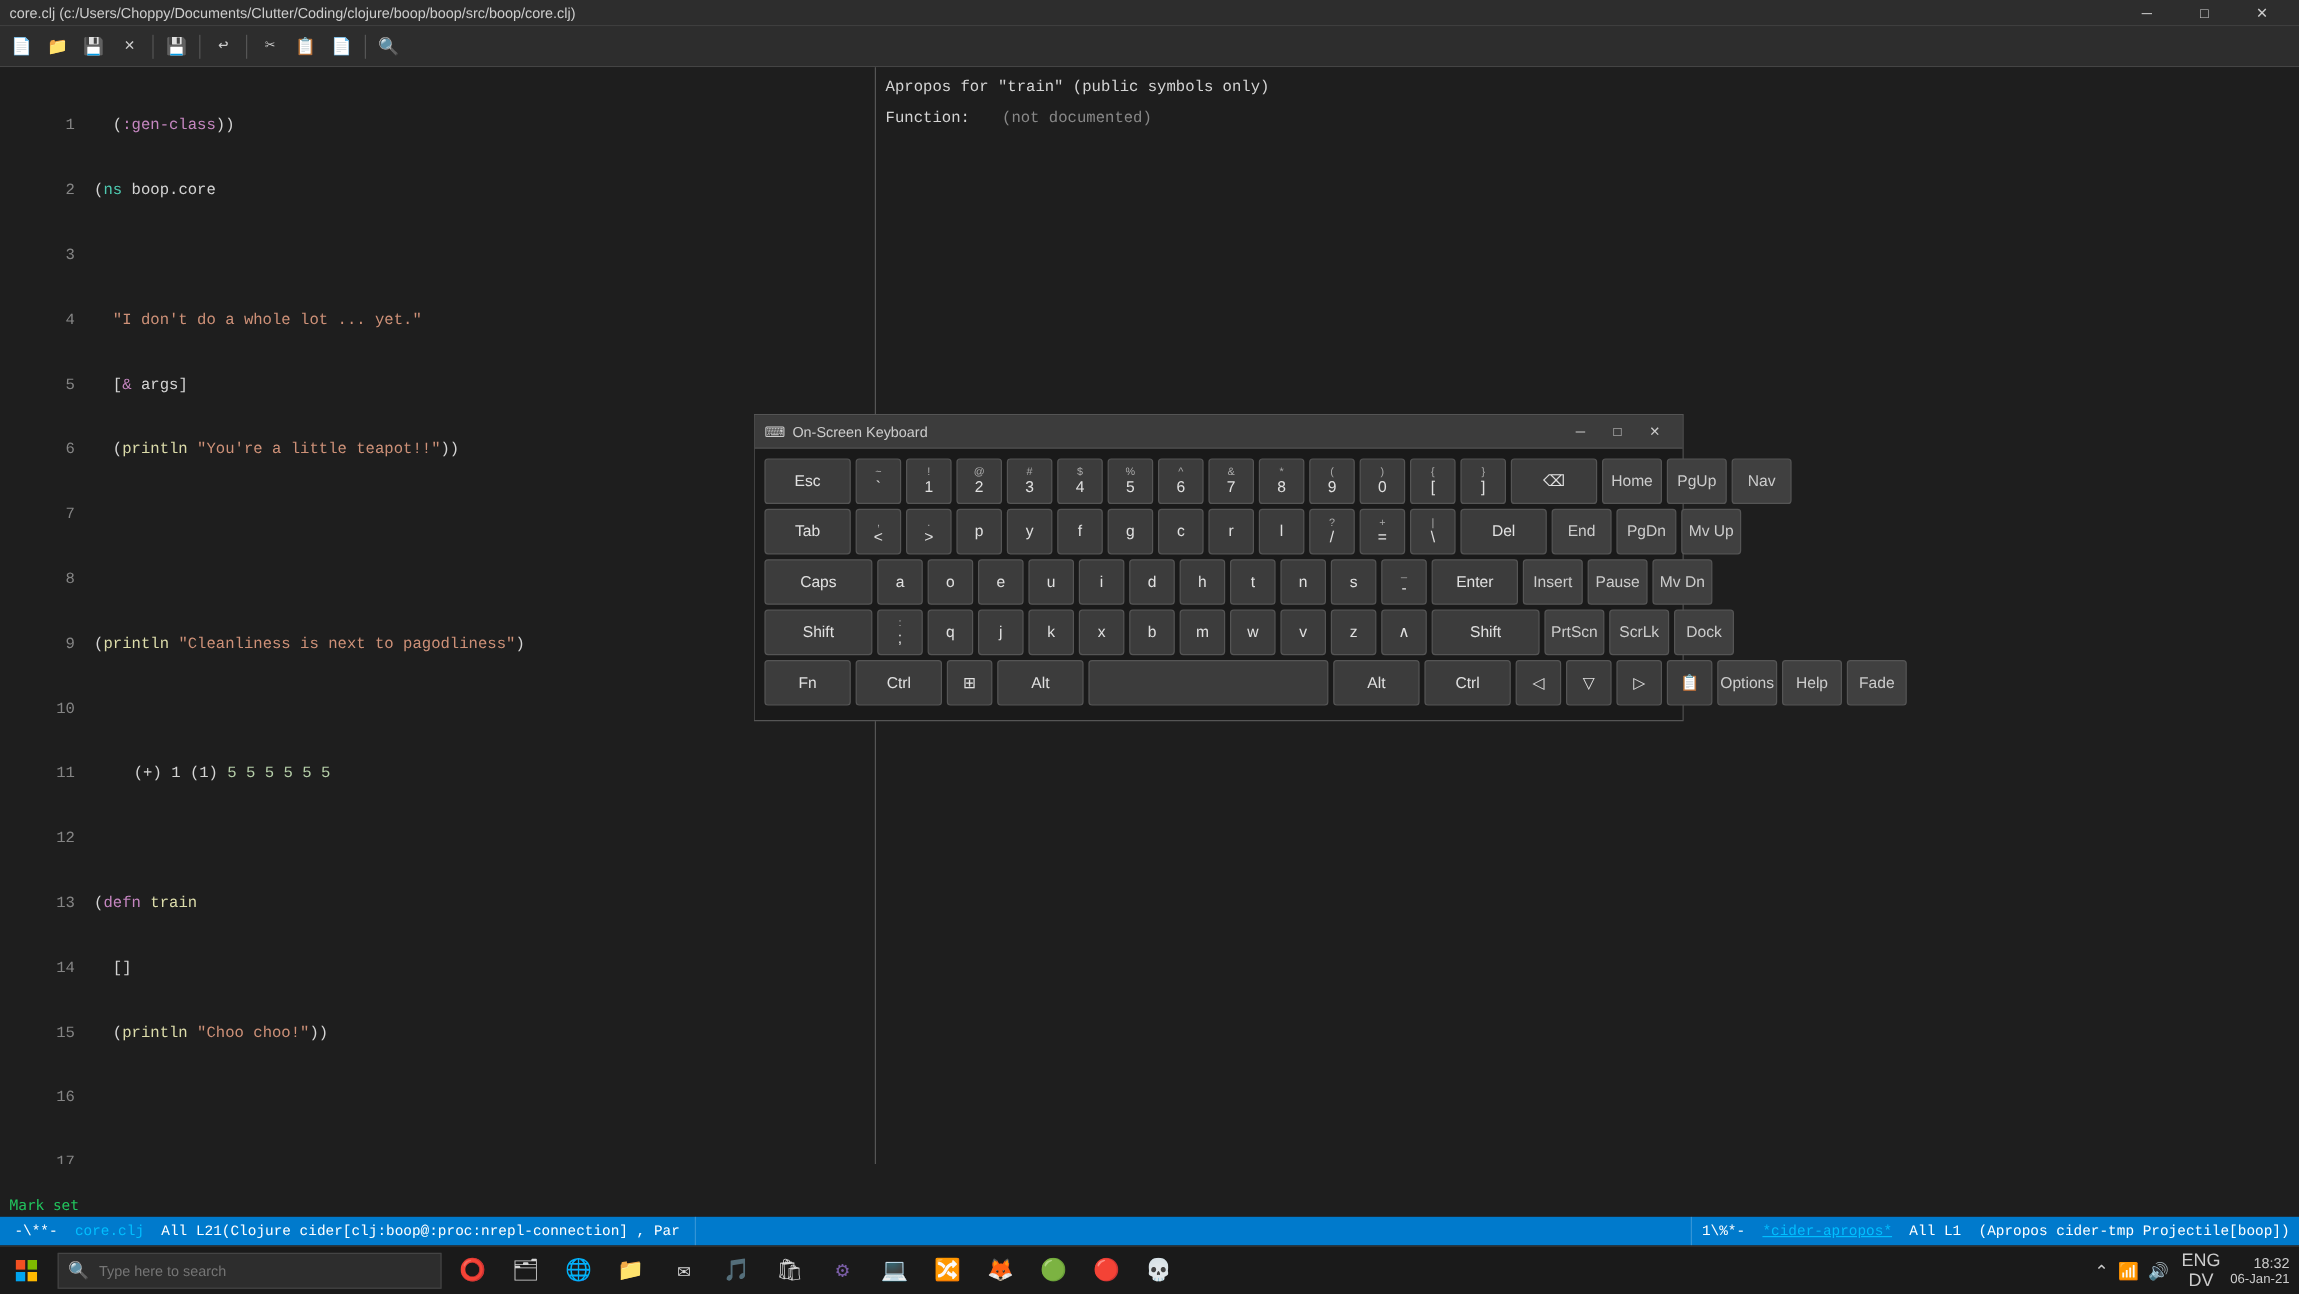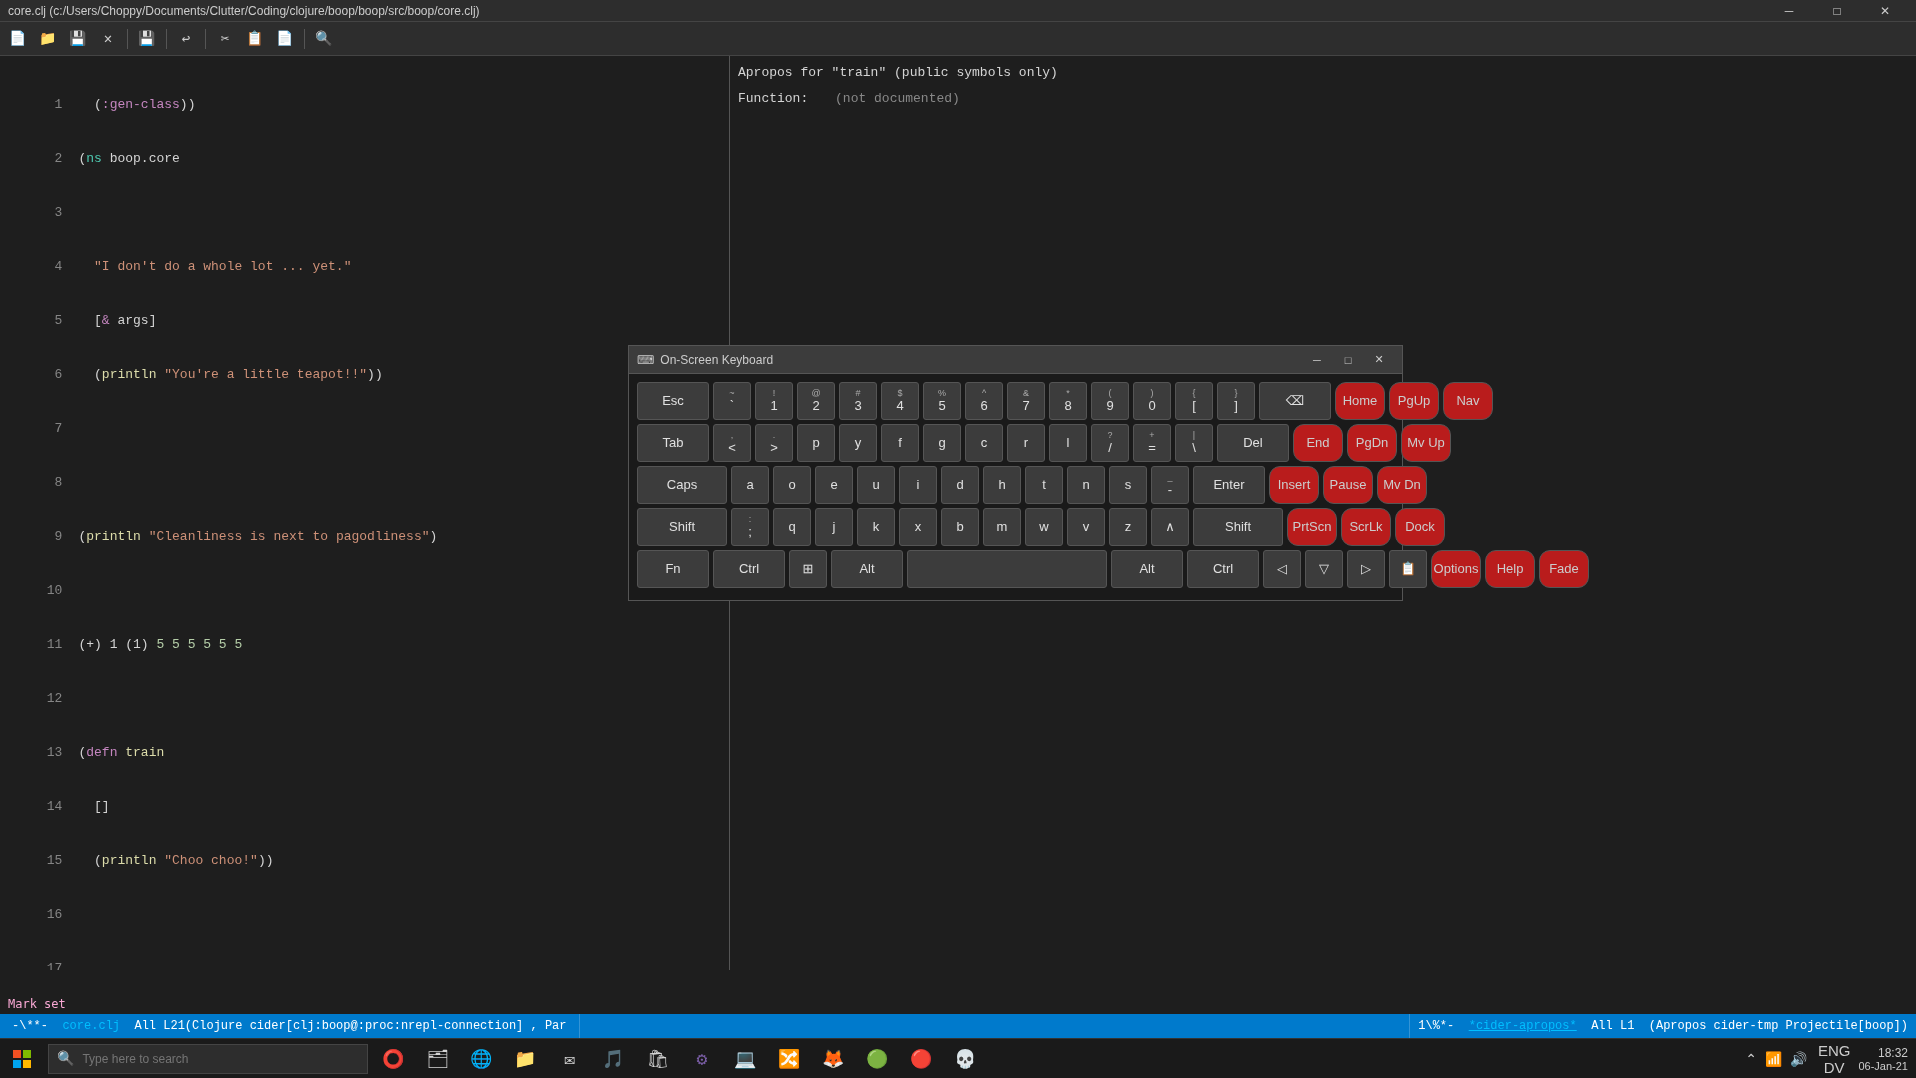--- a/index.html
+++ b/index.html
@@ -187,25 +187,24 @@
       line-height: 1;
     }
     .key .main-char {
       font-size: 13px;
       line-height: 1.2;
     }
     .key.wider { min-width: 72px; }
     .key.widest { min-width: 90px; }
     .key.space-key { flex: 1; min-width: 200px; }
     .key.nav-key { 
-      background: #b91c1c; 
+      background: #404040; 
       min-width: 50px; 
       font-size: 11px;
       color: #ccc;
-      border-radius: 11px;
     }
     .key.arrow { min-width: 38px; }
 
     
     #taskbar {
       height: 40px;
       background: #1a1a1a;
       display: flex;
       align-items: center;
       border-top: 1px solid #333;
@@ -318,21 +317,21 @@
     .status-spacer { flex: 1; }
 
     
     #mark-set-bar {
       height: 20px;
       background: #1e1e1e;
       display: flex;
       align-items: center;
       padding: 0 8px;
       font-size: 12px;
-      color: #f9a8d4;
+      color: #22c55e;
       font-family: 'Consolas', monospace;
       position: absolute;
       bottom: 64px;
       width: 1651px;
     }
 
     
     .editor-and-apropos {
       display: flex;
       height: calc(1078px - 22px - 34px - 24px - 40px - 20px - 24px);
@@ -420,21 +419,21 @@
         <span class="code-line"><span style="color:#d4d4d4;">  (</span><span style="color:#c586c0;">:gen-class</span><span style="color:#d4d4d4;">))</span></span>
         <span class="code-line"><span style="color:#d4d4d4;">(</span><span style="color:#4ec9b0;">ns</span><span style="color:#d4d4d4;"> boop.core</span></span>
         <span class="code-line"></span>
         <span class="code-line"><span style="color:#d4d4d4;">  </span><span style="color:#ce9178;">"I don't do a whole lot ... yet."</span></span>
         <span class="code-line"><span style="color:#d4d4d4;">  [</span><span style="color:#c586c0;">&amp;</span><span style="color:#d4d4d4;"> args]</span></span>
         <span class="code-line"><span style="color:#d4d4d4;">  (</span><span style="color:#dcdcaa;">println</span><span style="color:#d4d4d4;"> </span><span style="color:#ce9178;">"You're a little teapot!!"</span><span style="color:#d4d4d4;">))</span></span>
         <span class="code-line"></span>
         <span class="code-line"></span>
         <span class="code-line"><span style="color:#d4d4d4;">(</span><span style="color:#dcdcaa;">println</span><span style="color:#d4d4d4;"> </span><span style="color:#ce9178;">"Cleanliness is next to pagodliness"</span><span style="color:#d4d4d4;">)</span></span>
         <span class="code-line"></span>
-        <span class="code-line"><span style="color:#d4d4d4;">(+) 1 (1) </span><span style="color:#b5cea8;">5 5 5 5 5 5</span></span>
+        <span class="code-line"><span style="color:#d4d4d4;margin-left:33px;">(+) 1 (1) </span><span style="color:#b5cea8;">5 5 5 5 5 5</span></span>
         <span class="code-line"></span>
         <span class="code-line"><span style="color:#d4d4d4;">(</span><span style="color:#c586c0;">defn</span><span style="color:#d4d4d4;"> </span><span style="color:#dcdcaa;">train</span></span>
         <span class="code-line"><span style="color:#d4d4d4;">  []</span></span>
         <span class="code-line"><span style="color:#d4d4d4;">  (</span><span style="color:#dcdcaa;">println</span><span style="color:#d4d4d4;"> </span><span style="color:#ce9178;">"Choo choo!"</span><span style="color:#d4d4d4;">))</span></span>
         <span class="code-line"></span>
         
         
         
         
         

